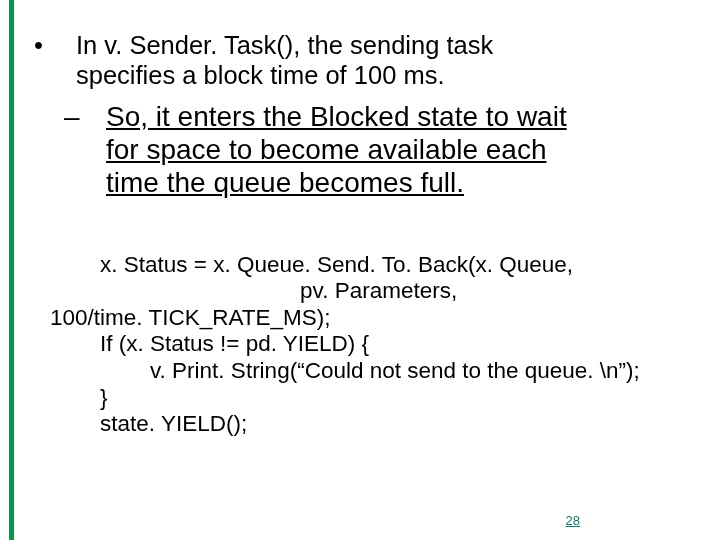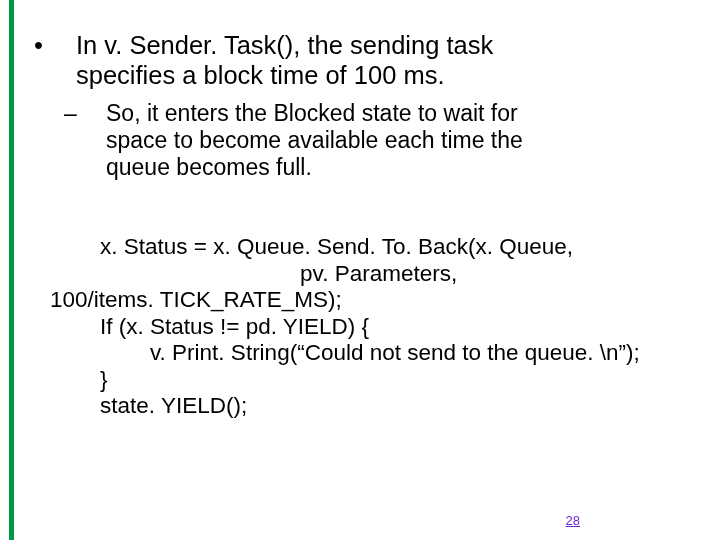--- a/index.html
+++ b/index.html
@@ -38,43 +38,44 @@
     padding-left: 56px;
     text-indent: -21px;
     margin-bottom: 10px;
   }
   .b1 .dot {
     display: inline-block;
     width: 21px;
     text-align: left;
   }
   .b2 {
-    font-size: 23px;
+    font-size: 28px;
     line-height: 1.18;
     padding-left: 86px;
     text-indent: -21px;
+    text-decoration: underline;
   }
   .b2 .dash {
     display: inline-block;
     width: 21px;
     text-align: left;
   }
   .code {
     font-size: 22.5px;
     line-height: 1.18;
     padding-left: 30px;
     margin-top: 26px;
     white-space: pre;
   }
   .page-num {
     position: absolute;
     right: 12px;
     bottom: 12px;
     font-size: 13px;
-    color: #6d28d9;
+    color: #0f766e;
     text-decoration: underline;
   }
 </style>
 </head>
 <body>
 
 <div class="slide">
   <div class="green-bar"></div>
 
   <div class="content">
@@ -84,21 +85,21 @@
     </div>
 
     <div class="b2">
       <span class="dash">–</span><span>So, it enters the Blocked state to wait for space to become available each time the queue becomes full.</span>
     </div>
 
 
     <div class="code">
 <span>        x. Status = x. Queue. Send. To. Back(x. Queue,</span>
 <span>                                        pv. Parameters,</span>
-<span>100/items. TICK_RATE_MS);</span>
+<span>100/time. TICK_RATE_MS);</span>
 <span>        If (x. Status != pd. YIELD) {</span>
 <span>                v. Print. String(“Could not send to the queue. \n”);</span>
 <span>        }</span>
 <span>        state. YIELD();</span>
     </div>
 
   </div>
 
   <div class="page-num">28</div>
 </div>

